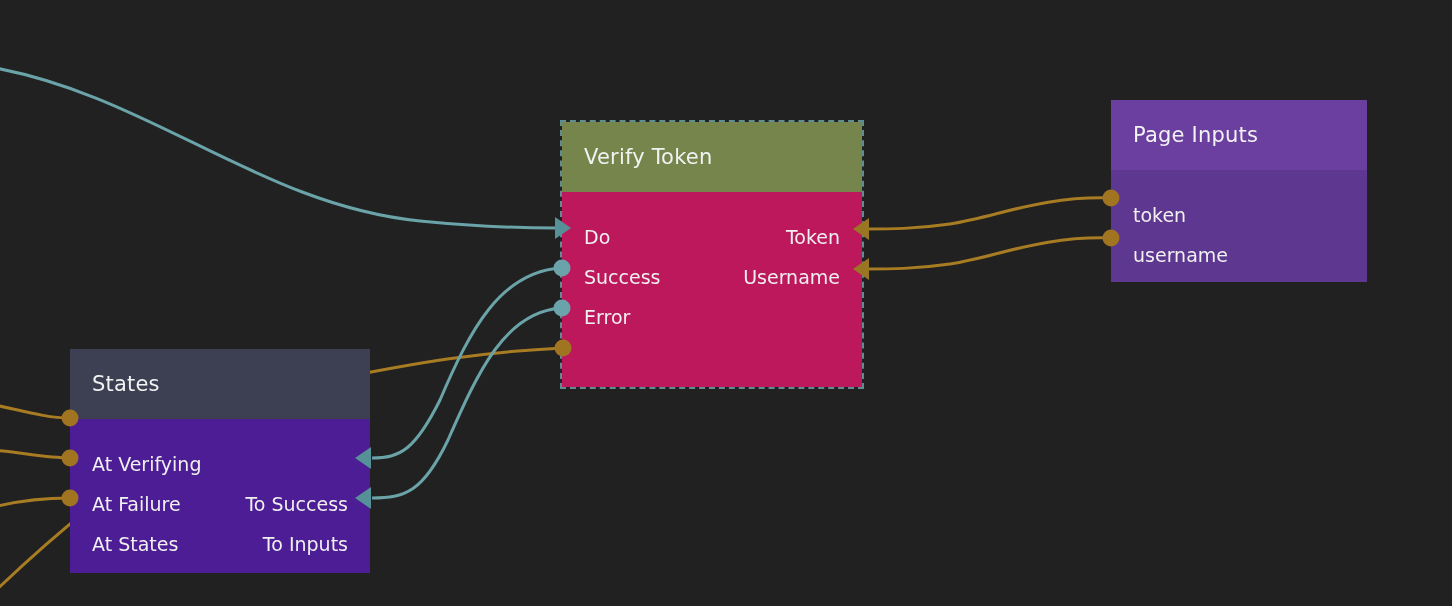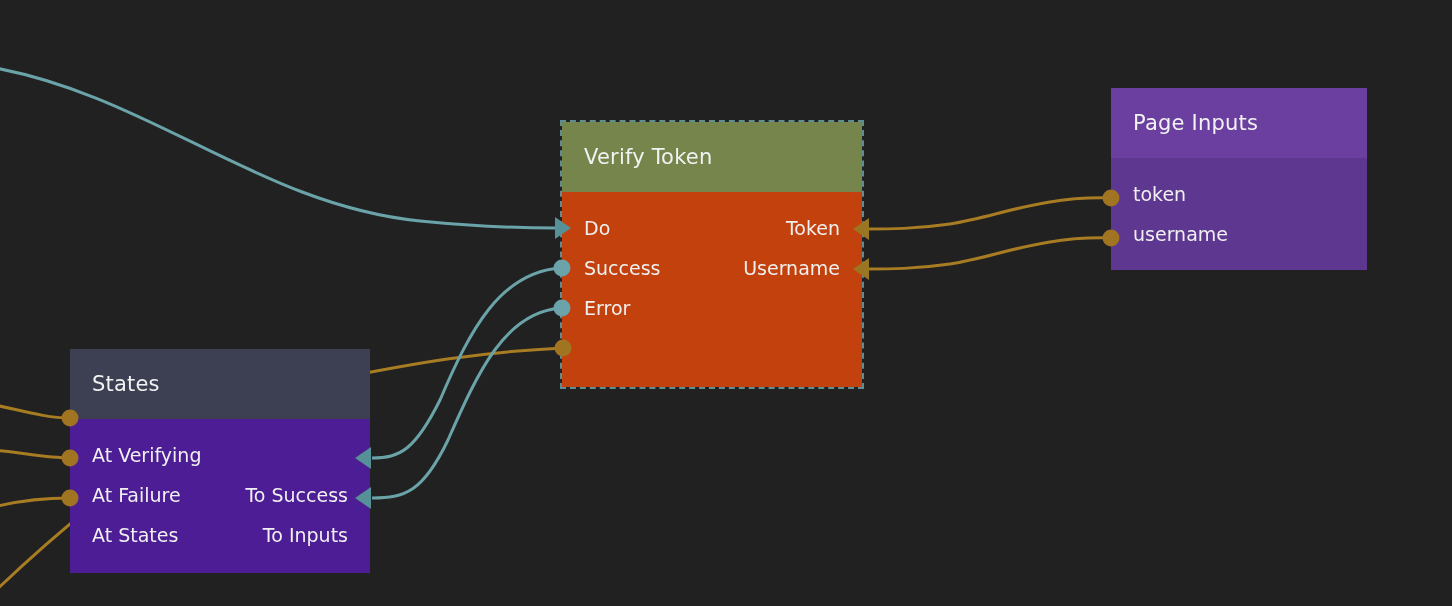--- a/index.html
+++ b/index.html
@@ -36,38 +36,38 @@
     letter-spacing: 0.2px;
   }
   .node-body {
     position: relative;
     box-sizing: border-box;
   }
   .port-row {
     position: relative;
     height: 40px;
     display: flex;
-    align-items: flex-start;
+    align-items: center;
     justify-content: space-between;
     padding: 0 22px;
     box-sizing: border-box;
   }
   .port-label {
     color: #f0f0f0;
     font-size: 19px;
     white-space: nowrap;
   }
   .port-label.out {
     margin-left: auto;
   }
 
   
   .node-green { }
   .node-green .node-header { background: #75854b; }
-  .node-green .node-body  { background: #c2410c; }
+  .node-green .node-body  { background: #be185d; }
   .node-green-sel {
     position: absolute;
     border: 2px dashed #5f8d92;
     box-sizing: border-box;
     pointer-events: none;
   }
 
   .node-slate .node-header { background: #3c4052; }
   .node-slate .node-body  { background: #4c1d95; }
 
@@ -183,21 +183,21 @@
 
   <div class="node-green-sel" style="left:560px; top:120px; width:304px; height:269px;"></div>
 
   <span class="arrow arrow-right-teal" style="left:563px; top:228px;"></span>
   <span class="pin pin-teal" style="left:562px; top:268px;"></span>
   <span class="pin pin-teal" style="left:562px; top:308px;"></span>
   <span class="pin pin-amber" style="left:563px; top:348px;"></span>
   <span class="arrow arrow-left-amber" style="left:861px; top:229px;"></span>
   <span class="arrow arrow-left-amber" style="left:861px; top:269px;"></span>
 
-  <div class="node node-purple" style="left:1111px; top:88px; width:256px;">
+  <div class="node node-purple" style="left:1111px; top:100px; width:256px;">
     <div class="node-header" style="height:70px;">
       <span>Page Inputs</span>
     </div>
     <div class="node-body" style="height:112px; padding-top:25px;">
 
       <div class="port-row">
         <span class="port-label">token</span>
       </div>
 
       <div class="port-row">

